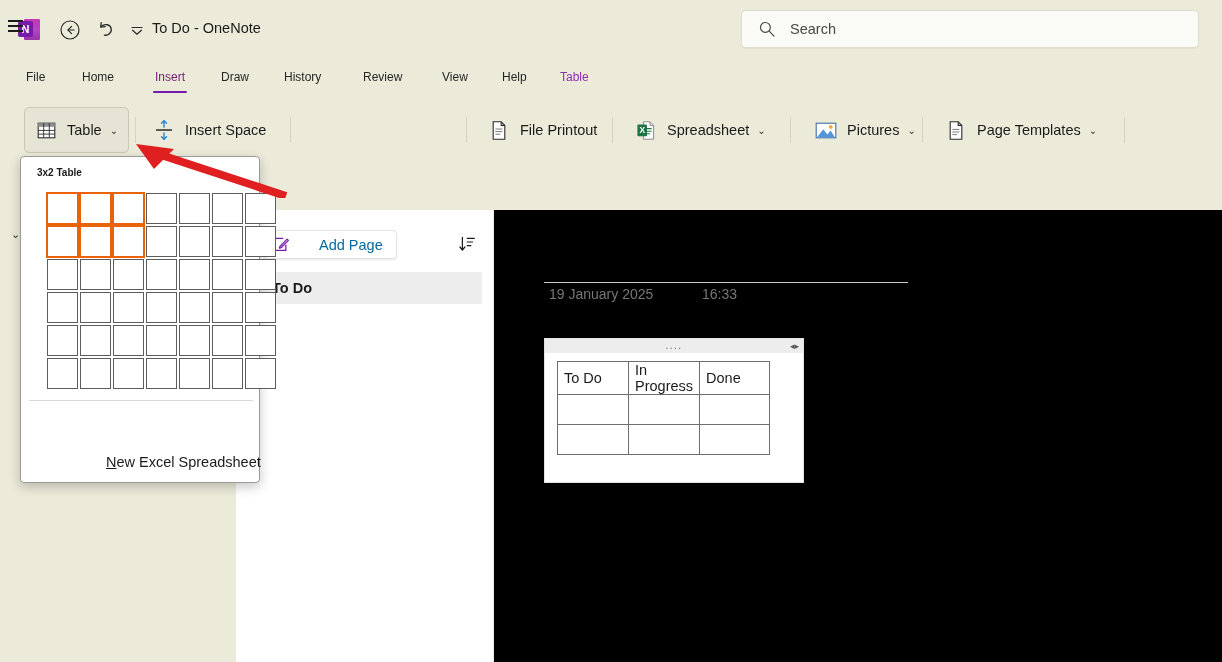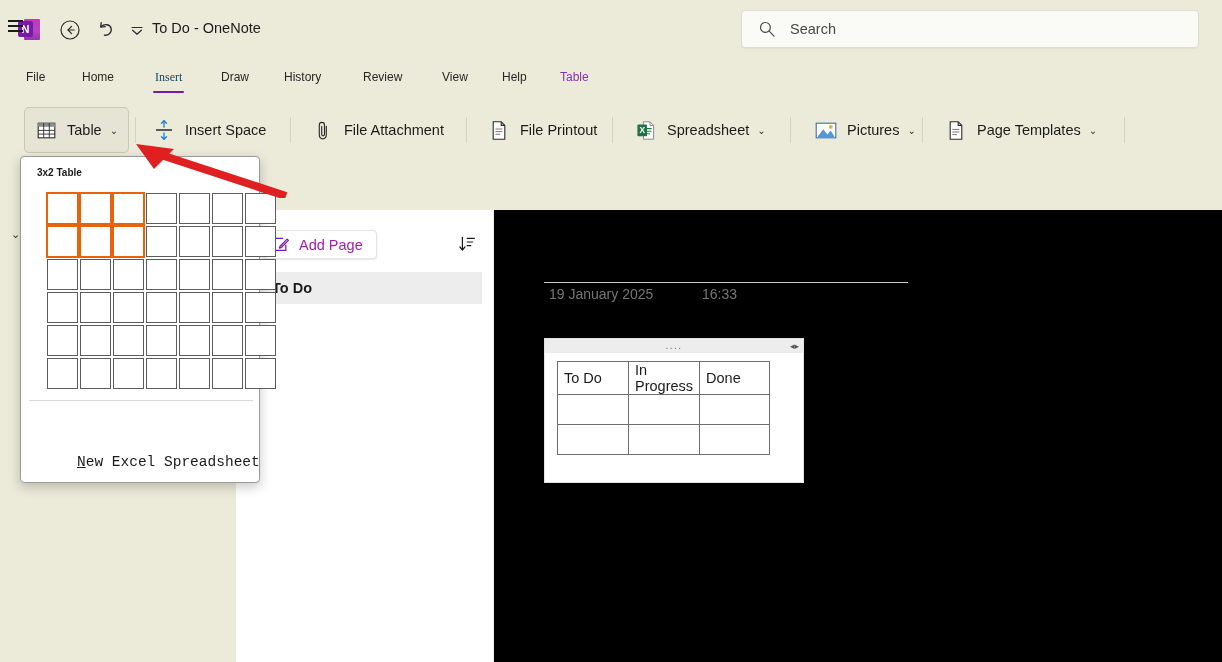--- a/index.html
+++ b/index.html
@@ -76,21 +76,21 @@
     width: 1222px; height: 36px;
   }
   .tab {
     position: absolute; top: 0;
     height: 36px; line-height: 30px;
     font-size: 12px; color: #262626;
     padding: 0 2px;
     white-space: nowrap;
     cursor: default;
   }
-  .tab.active { font-weight: normal; color: #0c4a6e; font-family: Liberation Serif, serif; }
+  .tab.active { font-weight: normal; color: #701a75; }
   .tab.active::after {
     content: "";
     position: absolute;
     left: 0; right: 0; bottom: 5px;
     height: 2.5px;
     background: #7719AA;
     border-radius: 2px;
   }
   .tab.ctx { color: #8B2FB0; }
 
@@ -169,21 +169,21 @@
     width: 240px; height: 34px;
     display: flex; align-items: center;
     font-size: 14.5px; color: #1b1b1b;
     cursor: default;
   }
   .dd-item .ddic {
     width: 20px; height: 20px;
     margin-left: 25px; margin-right: 9px;
     display:flex; align-items:center; justify-content:center;
   }
-  .dd-item.noicon { padding-left: 56px; font-family: Liberation Mono, monospace; }
+  .dd-item.noicon { padding-left: 85px; }
   .u { text-decoration: underline; }
 
   
   .arrow-svg {
     position: absolute; left: 128px; top: 136px;
     width: 160px; height: 62px;
     z-index: 80;
     pointer-events: none;
   }
 
@@ -230,21 +230,21 @@
     display: flex; align-items: center;
     padding: 0 13px 0 9px;
     background: #FFFFFF;
     border: 1px solid #E4E4E4;
     border-radius: 4px;
     box-shadow: 0 1px 2px rgba(0,0,0,0.10);
     cursor: default;
   }
   .addpage .apic { width: 17px; height: 17px; margin-right: 9px; display:block;}
   .addpage .aplabel {
-    font-size: 14.5px; color: #a21caf;
+    font-size: 14.5px; color: #0369a1; margin-left: 20px;
   }
   .sort-btn {
     position: absolute; left: 218px; top: 20px;
     width: 26px; height: 28px;
     display:flex; align-items:center; justify-content:center;
     cursor: default;
   }
   .page-item {
     position: absolute; left: 0; top: 62px;
     width: 246px; height: 32px;
@@ -399,28 +399,20 @@
           <path d="M7.5 4.3 L10 1.8 L12.5 4.3" stroke="#1a7fd4" stroke-width="1.3" fill="none" stroke-linecap="round" stroke-linejoin="round"></path>
           <path d="M2.5 11 H17.5" stroke="#2b2b2b" stroke-width="1.4" stroke-linecap="round"></path>
           <path d="M10 13.8 V20" stroke="#1a7fd4" stroke-width="1.3" stroke-linecap="round"></path>
           <path d="M7.5 17.7 L10 20.2 L12.5 17.7" stroke="#1a7fd4" stroke-width="1.3" fill="none" stroke-linecap="round" stroke-linejoin="round"></path>
         </svg>
       </span>
       <span>Insert Space</span>
     </div>
     <div class="sep" style="left:290px"></div>
 
-    <div class="cmd" style="left:302px">
-      <span class="ic">
-        <svg width="18" height="21" viewBox="0 0 18 21" fill="none">
-          <path d="M12.3 6.2 V14.6 C12.3 17.3 10.6 18.8 8.8 18.8 C7 18.8 5.3 17.3 5.3 14.6 V5.3 C5.3 3.6 6.4 2.4 7.9 2.4 C9.4 2.4 10.5 3.6 10.5 5.3 V14.3 C10.5 15.2 9.9 15.8 9.1 15.8 C8.3 15.8 7.7 15.2 7.7 14.3 V6.4" stroke="#2b2b2b" stroke-width="1.15" fill="none" stroke-linecap="round" stroke-linejoin="round"></path>
-        </svg>
-      </span>
-      <span>File Attachment</span>
-    </div>
     <div class="sep" style="left:466px"></div>
 
     <div class="cmd" style="left:478px">
       <span class="ic">
         <svg width="18" height="21" viewBox="0 0 18 21" fill="none">
           <path d="M3.2 1.8 H11.2 L14.8 5.4 V19.2 H3.2 Z" stroke="#2b2b2b" stroke-width="1.1" fill="#fff"></path>
           <path d="M11.2 1.8 V5.4 H14.8" stroke="#2b2b2b" stroke-width="1.1" fill="none"></path>
           <path d="M5.4 9 H12.4 M5.4 11.6 H12.4 M5.4 14.2 H10.2" stroke="#6b6b6b" stroke-width="0.9"></path>
         </svg>
       </span>

